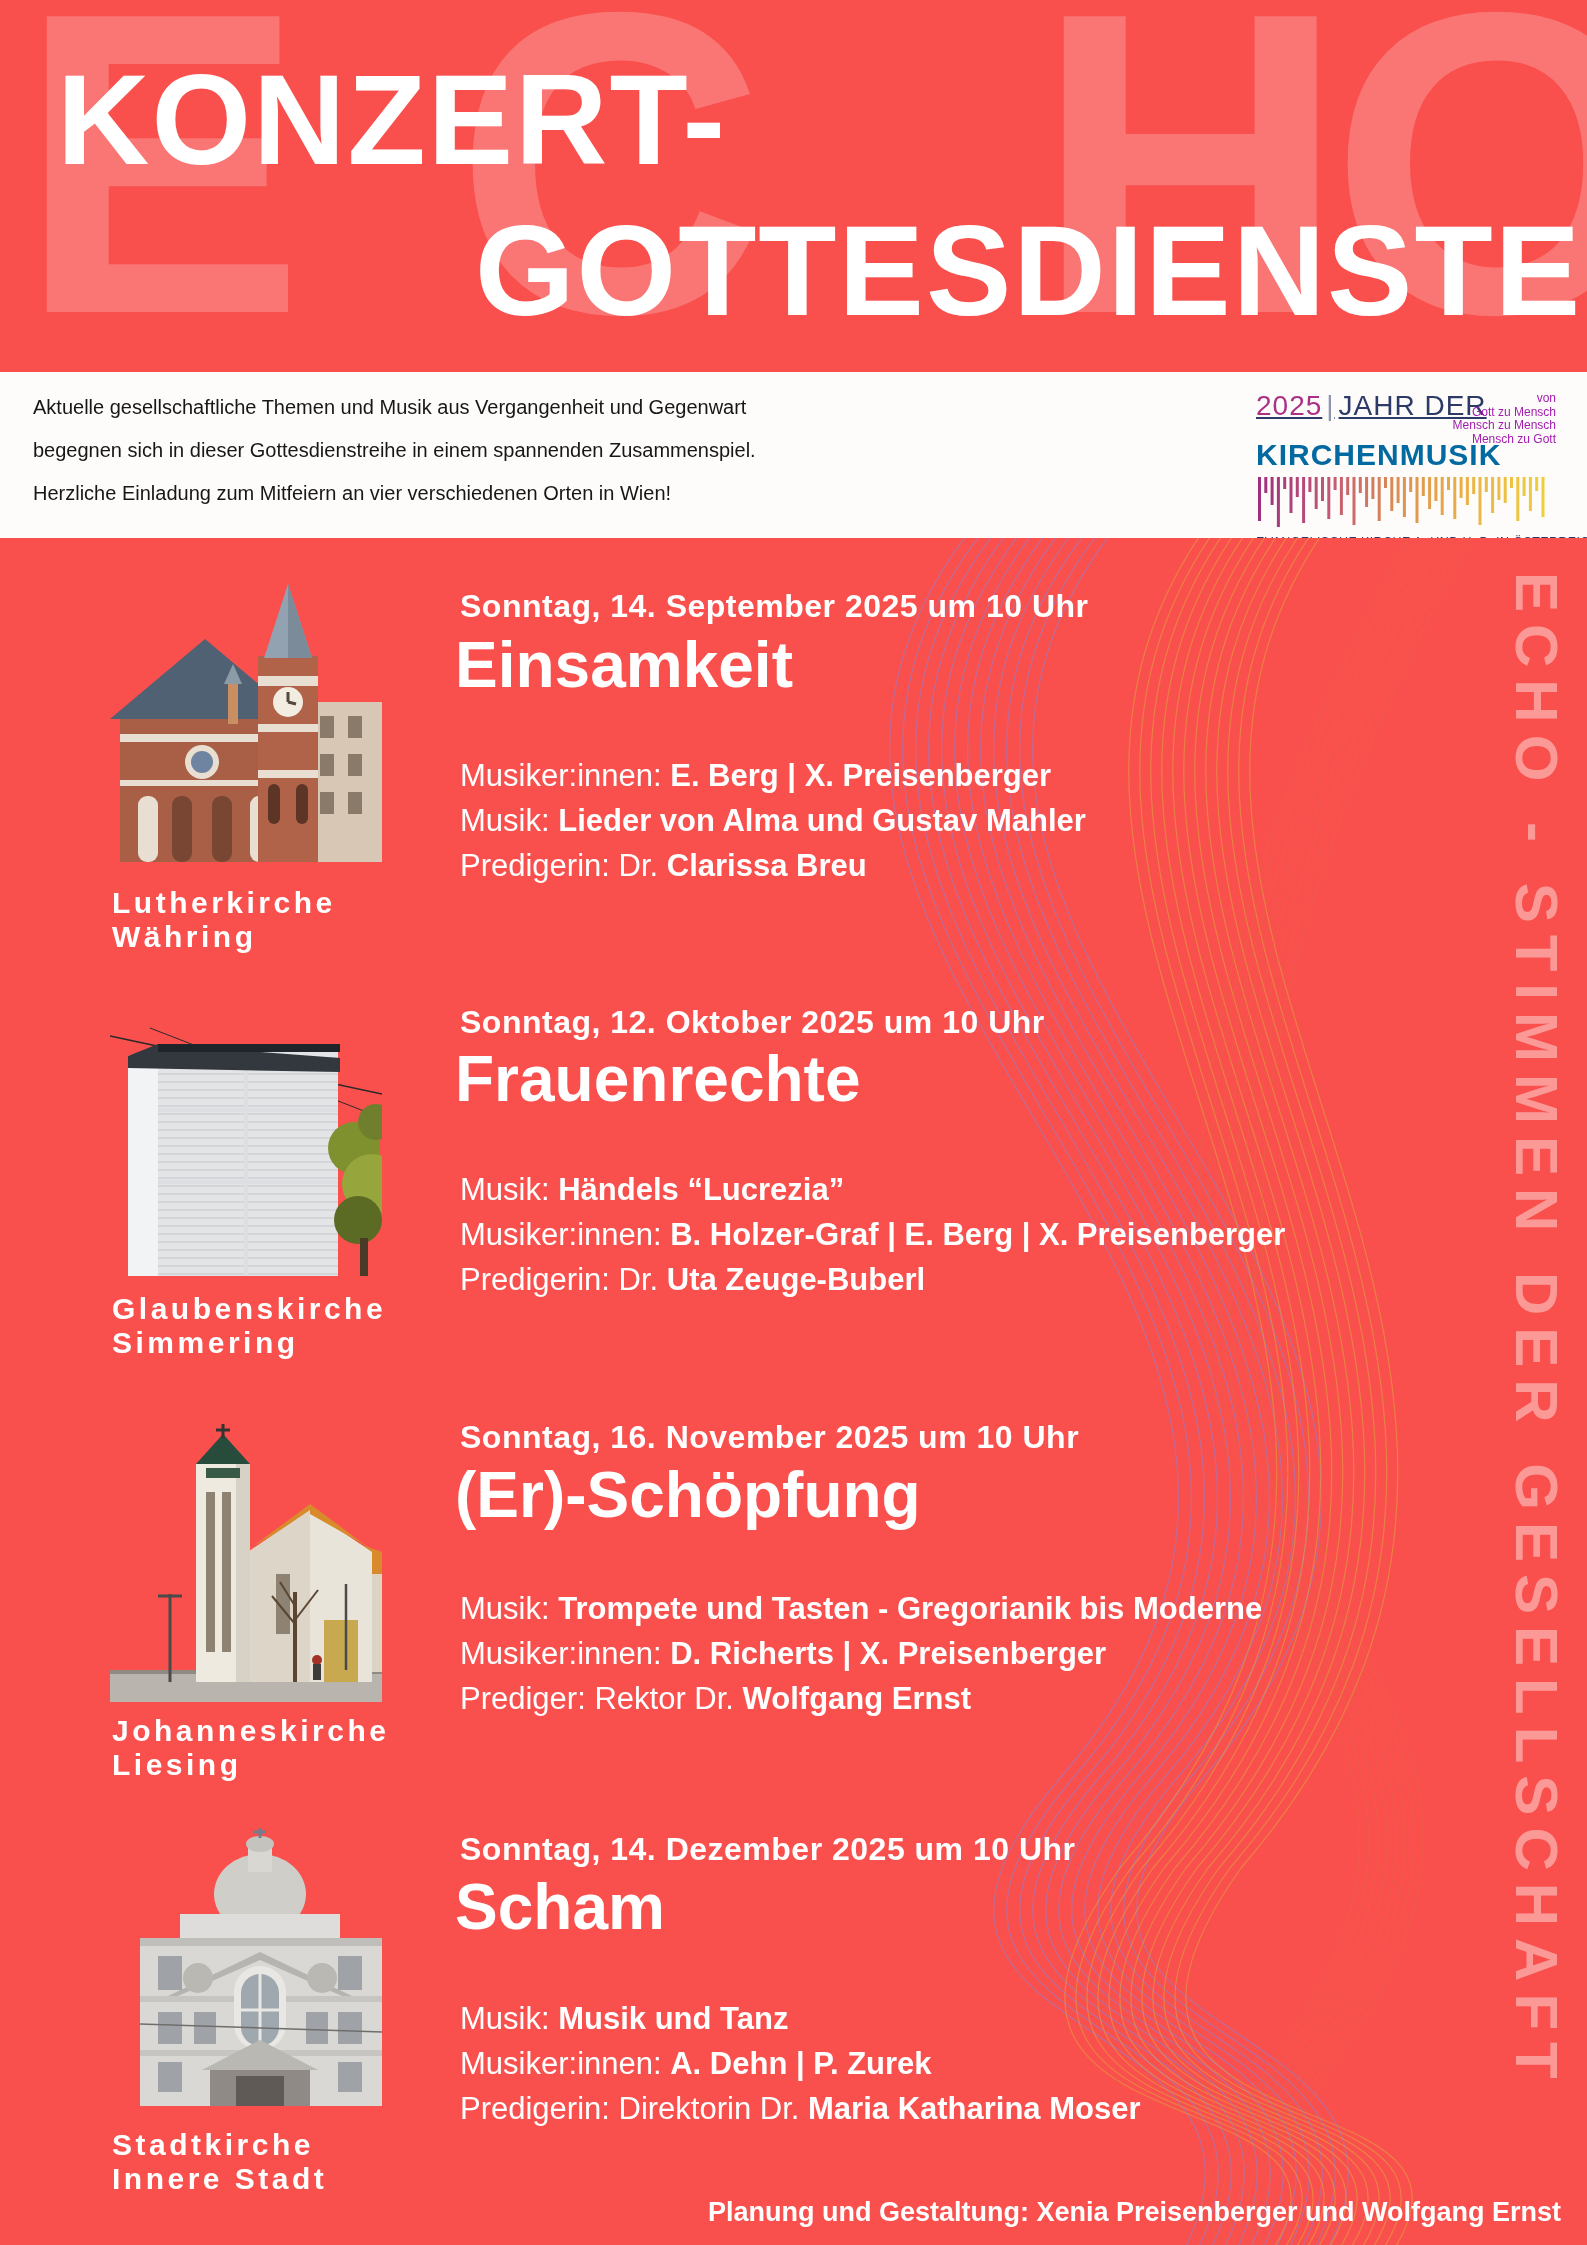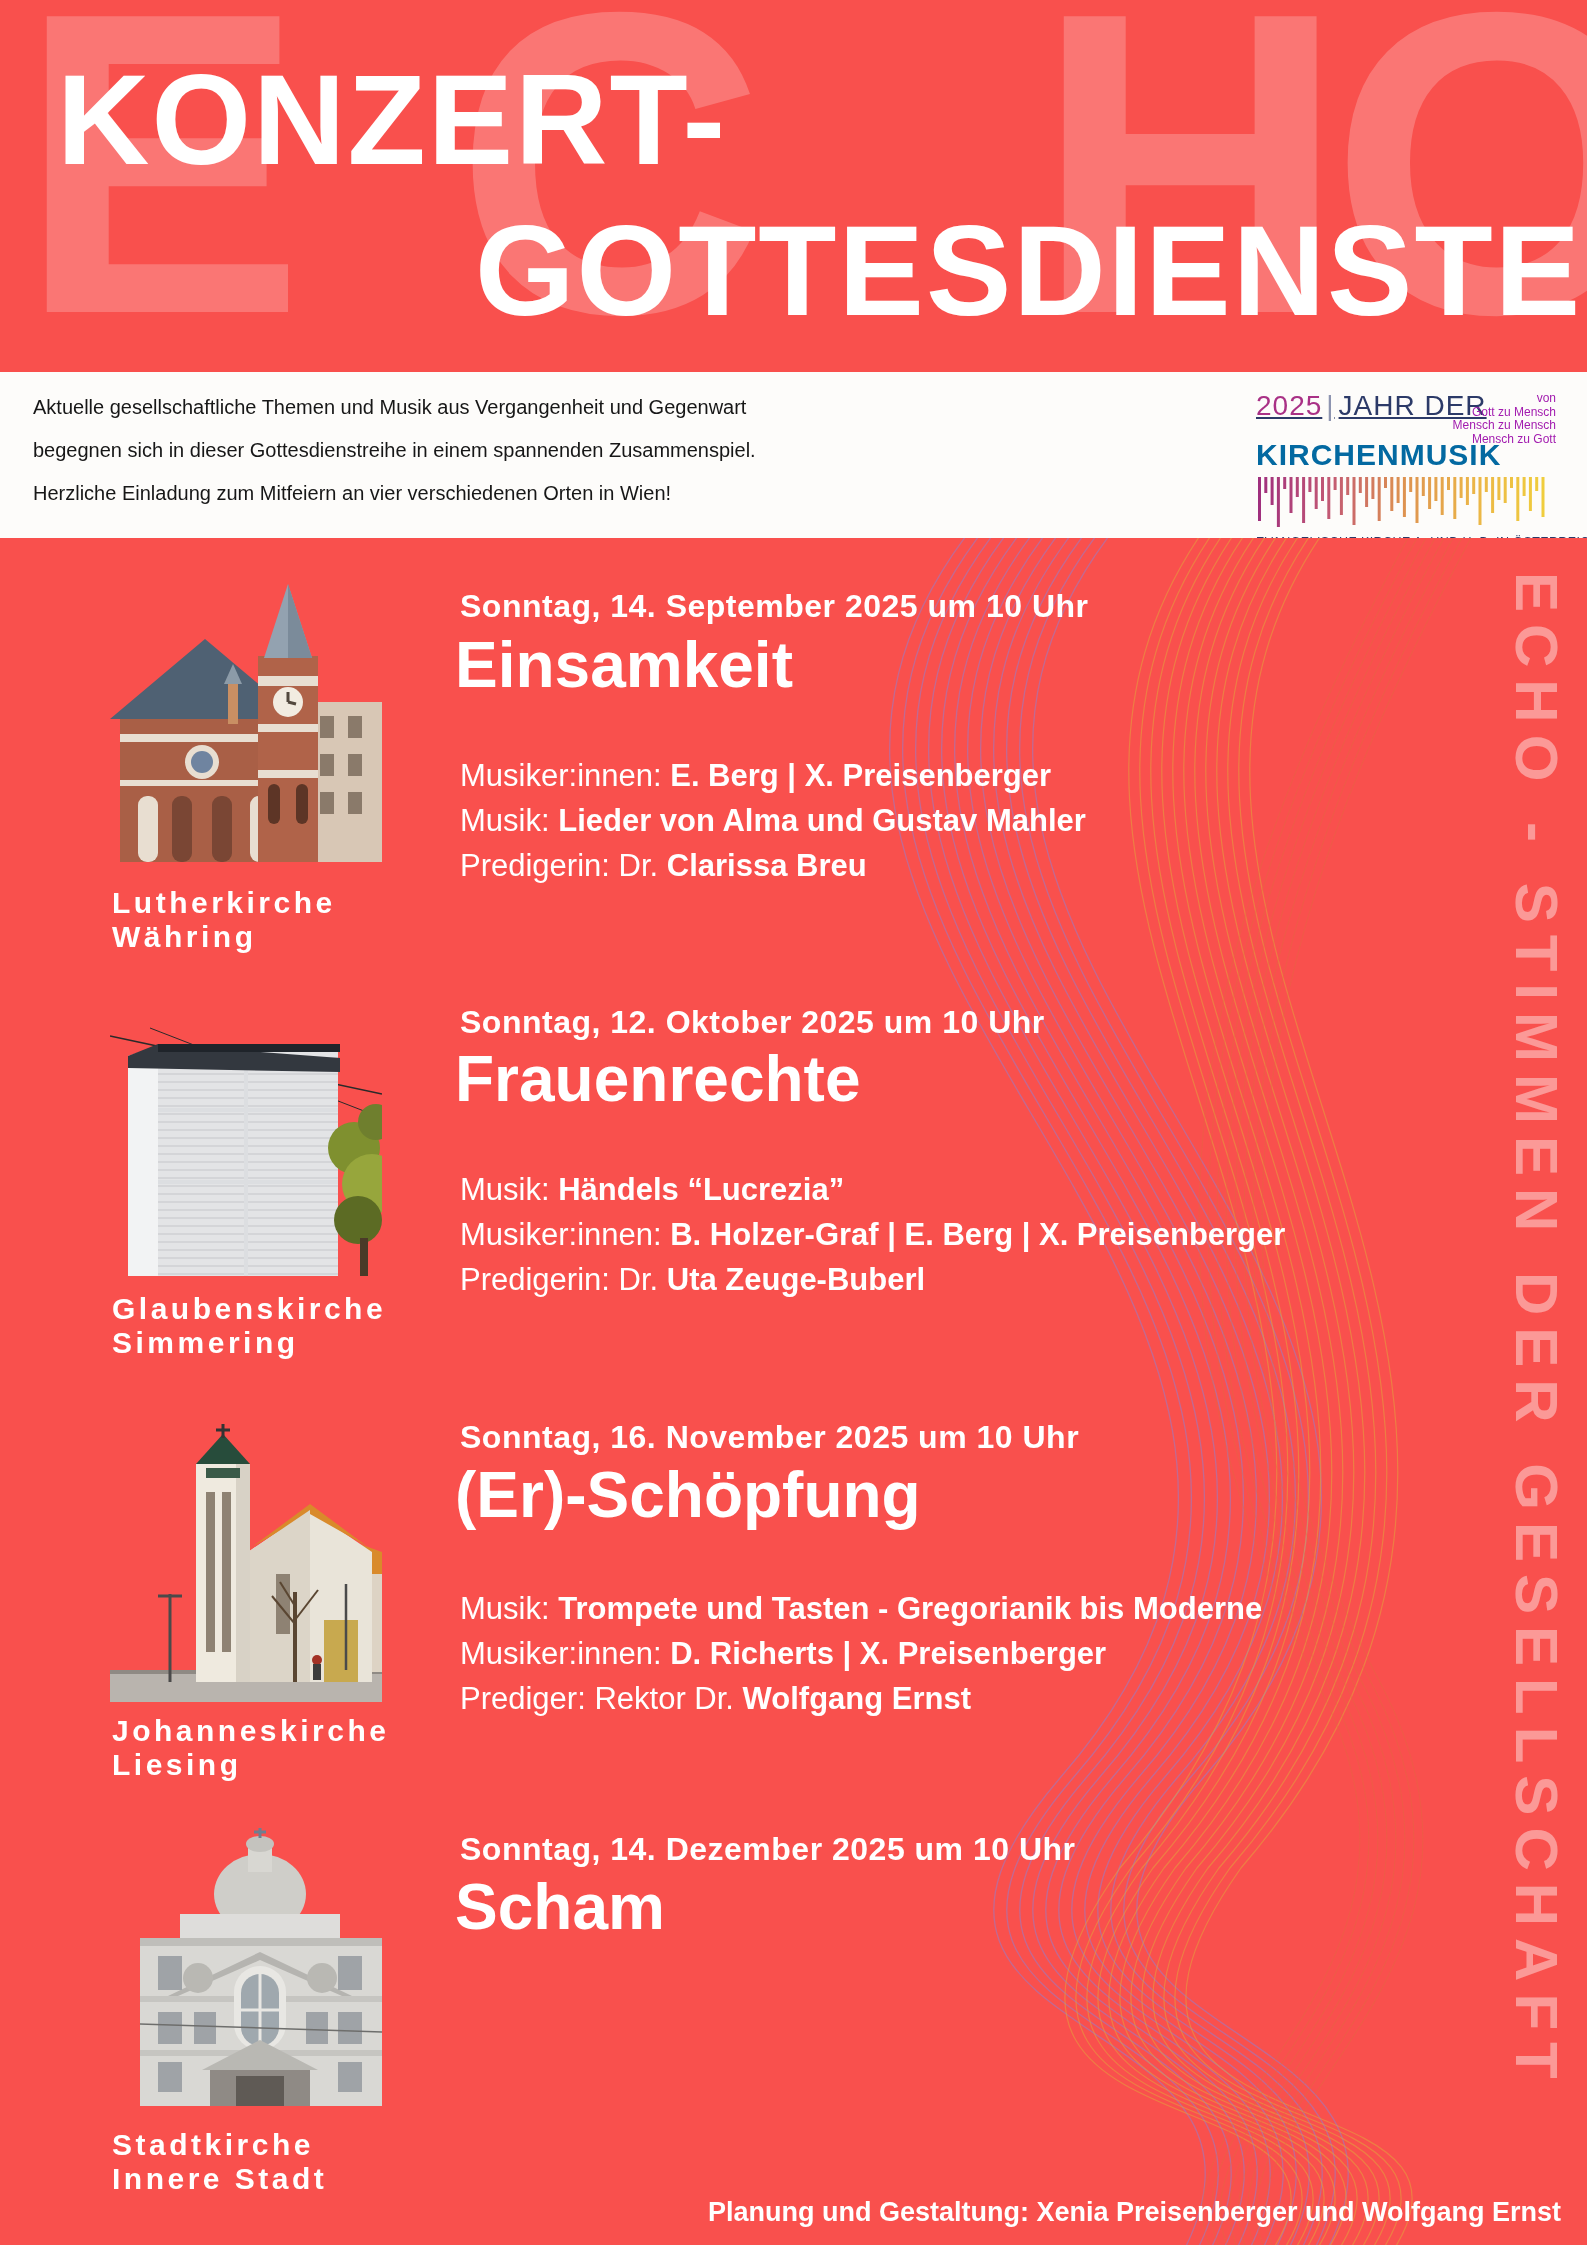--- a/index.html
+++ b/index.html
@@ -341,16 +341,21 @@
       <rect x="48" y="234" width="24" height="30" fill="#9fa3a7"></rect>
       <rect x="228" y="234" width="24" height="30" fill="#9fa3a7"></rect>
       <line x1="30" y1="196" x2="272" y2="204" stroke="#6e6e6c" stroke-width="1.5"></line>
     </svg>
     <div class="church-label" style="top:1590px">
       <span>Stadtkirche</span>
       <span>Innere Stadt</span>
     </div>
     <div class="ev-date" style="top:1293px">Sonntag, 14. Dezember 2025 um 10 Uhr</div>
     <div class="ev-title" style="top:1337px">Scham</div>
+    <div class="ev-details" style="top:1458px">
+      <div><span>Musik:</span> <b>Musik und Tanz</b></div>
+      <div><span>Musiker:innen:</span> <b>A. Dehn | P. Zurek</b></div>
+      <div><span>Predigerin: Direktorin Dr.</span> <b>Maria Katharina Moser</b></div>
+    </div>
 
     <div class="credit">Planung und Gestaltung: Xenia Preisenberger und Wolfgang Ernst</div>
   </div>
 </div>
 
 </body></html>

